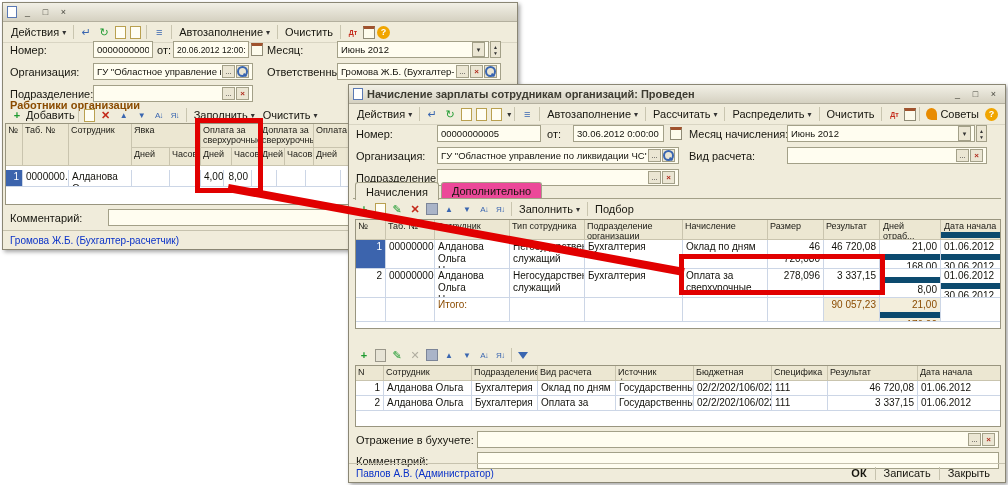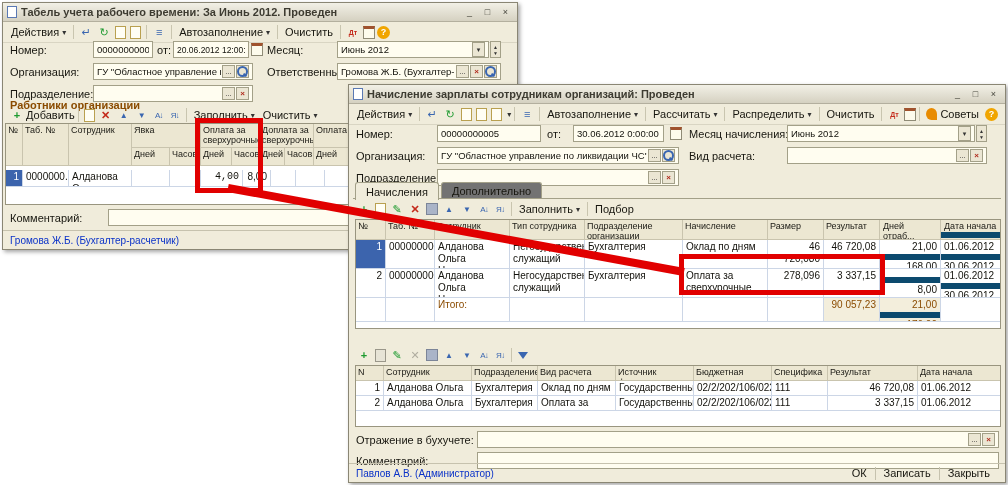--- a/index.html
+++ b/index.html
@@ -40,39 +40,38 @@
   .hc{background:#ece7d2;border-right:1px solid #c9c4ae;border-bottom:1px solid #c9c4ae;box-sizing:border-box;font-size:9px;color:#21201a;padding:1px 2px;overflow:hidden;white-space:normal;line-height:10px;}
   .drow{display:flex;}
   .dc{border-right:1px solid #ccd6e6;border-bottom:1px solid #ccd6e6;box-sizing:border-box;font-size:10px;color:#13120c;padding:1px 3px;overflow:hidden;line-height:12px;}
   .dc.num{text-align:right;}
   .dc.sel{background:#3c64ad;color:#fff;text-align:right;}
   .dc.tot{background:#f3eedc;color:#8a4b00;text-align:right;}
   .stack{display:flex;flex-direction:column;padding:0;}
   .stack > div{flex:1;padding:1px 3px;box-sizing:border-box;}
   .stack > div:first-child{border-bottom:6px solid #0c4a6e;}
   .tabs{position:absolute;display:flex;}
-  .tab{height:16px;display:flex;align-items:center;padding:0 10px;font-size:11px;border:1px solid #a3a088;border-bottom:none;border-radius:3px 3px 0 0;background:#737373;margin-right:2px;color:#17160f;}
+  .tab{height:16px;display:flex;align-items:center;padding:0 10px;font-size:11px;border:1px solid #a3a088;border-bottom:none;border-radius:3px 3px 0 0;background:#ec4899;margin-right:2px;color:#17160f;}
   .tab.active{background:#f0ecdb;height:17px;position:relative;z-index:2;}
   .tabline{position:absolute;height:1px;background:#a3a088;}
   .statusbar{position:absolute;left:0;right:0;bottom:0;height:19px;border-top:1px solid #c6c2ae;display:flex;align-items:center;padding:0 7px;font-size:10px;color:#0a32c8;box-sizing:border-box;}
   .bbtns{margin-left:auto;display:flex;align-items:center;color:#17160f;font-size:11px;}
   .bbtn{padding:0 8px;}
-  .bbtn.bold{font-weight:normal;}
+  .bbtn.bold{font-weight:bold;}
   .bsep{width:1px;height:13px;background:#c6c2ae;}
   .overlay{position:absolute;left:0;top:0;pointer-events:none;z-index:50;}
 </style>
 </head>
 <body>
 
 <div id="canvas">
 
   <div class="window" style="left:2px;top:2px;width:516px;height:248px;">
     <div class="titlebar">
       <span class="doc-ic"></span>
-      <span class="title">Табель учета рабочего времени: За Июнь 2012. Проведен</span>
       <span class="winbtn">_</span>
       <span class="winbtn">□</span>
       <span class="winbtn">×</span>
     </div>
     <div class="toolbar">
       <span class="tbtn">
           <span>Действия</span>
           <span class="menu-arrow">▾</span>
         </span>
       <span class="sep"></span>
@@ -192,21 +191,21 @@
         <div class="hc" style="width:35px;height:18px;">Дней</div>
         <div class="hc" style="flex:1;height:18px;">Часов</div>
       </div>
 
       <div class="drow" style="position:absolute;top:46px;left:0;right:0;height:17px;">
         <div class="dc sel" style="width:17px;">1</div>
         <div class="dc" style="width:46px;">0000000...</div>
         <div class="dc" style="width:63px;">Алданова Ол...</div>
         <div class="dc" style="width:38px;"></div>
         <div class="dc" style="width:31px;"></div>
-        <div class="dc num" style="width:42px;font-family:Liberation Mono, monospace;">4,00</div>
+        <div class="dc num" style="width:23px;">4,00</div>
         <div class="dc num" style="width:28px;">8,00</div>
         <div class="dc" style="width:25px;"></div>
         <div class="dc" style="width:29px;"></div>
         <div class="dc" style="width:35px;"></div>
         <div class="dc" style="flex:1;border-right:none;"></div>
       </div>
     </div>
 
     <div class="frow" style="top:206px;">
       <span class="lbl" style="left:7px;">Комментарий:</span>

